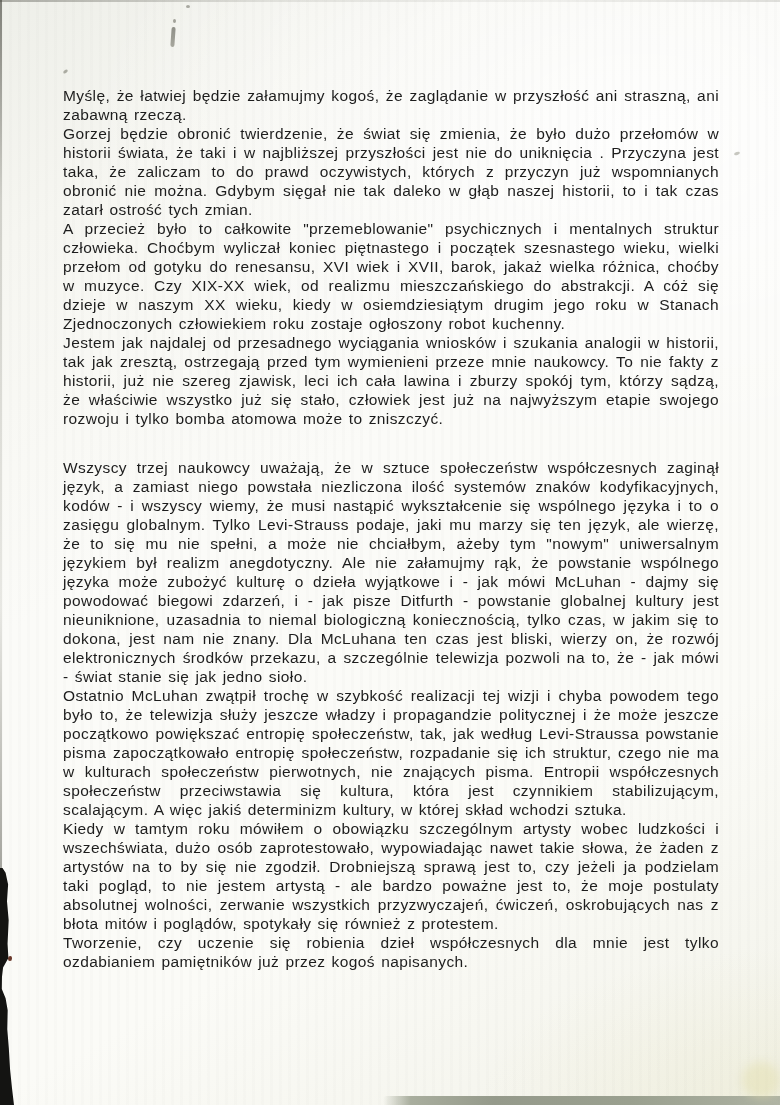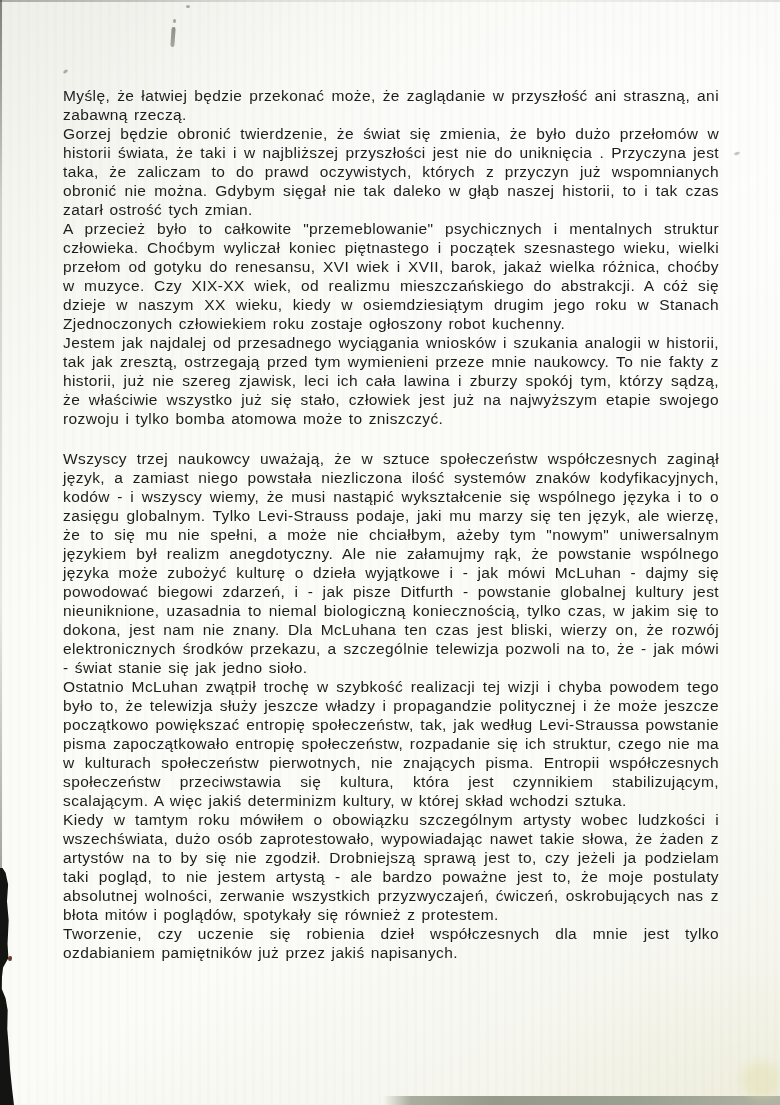--- a/index.html
+++ b/index.html
@@ -32,21 +32,21 @@
     width: 656px;
     font-family: "Liberation Sans", "DejaVu Sans", sans-serif;
     font-size: 15.5px;
     line-height: 19px;
     letter-spacing: 0.4px;
     word-spacing: 1.5px;
     color: #1d1d1d;
     text-align: justify;
   }
   .text-block p { margin: 0; padding: 0; }
-  .text-block p.section-gap { margin-top: 21px; }
+  .text-block p.section-gap { margin-top: 30px; }
 
   
   .artifact { position: absolute; pointer-events: none; }
 
   .top-edge-line {
     left: 0; top: 0; width: 780px; height: 2px;
     background: linear-gradient(to right,
       rgba(90,90,82,0.45), rgba(130,130,120,0.18) 35%,
       rgba(140,140,130,0.10) 70%, rgba(120,120,110,0.22));
   }
@@ -101,28 +101,28 @@
   .speck-c { left: 734px; top: 152px; width: 6px; height: 3px;
     background: #b9b9b0; border-radius: 50%;
     transform: rotate(-20deg); opacity: 0.8; }
 </style>
 </head>
 <body>
 
 <div class="page">
 
   <div class="text-block">
-    <p>Myślę, że łatwiej będzie przekonać może, że zaglądanie w przyszłość ani straszną, ani zabawną rzeczą.</p>
+    <p>Myślę, że łatwiej będzie załamujmy kogoś, że zaglądanie w przyszłość ani straszną, ani zabawną rzeczą.</p>
     <p>Gorzej będzie obronić twierdzenie, że świat się zmienia, że było dużo przełomów w historii świata, że taki i w najbliższej przyszłości jest nie do uniknięcia . Przyczyna jest taka, że zaliczam to do prawd oczywistych, których z przyczyn już wspomnianych obronić nie można. Gdybym sięgał nie tak daleko w głąb naszej historii, to i tak czas zatarł ostrość tych zmian.</p>
     <p>A przecież było to całkowite "przemeblowanie" psychicznych i mentalnych struktur człowieka. Choćbym wyliczał koniec piętnastego i początek szesnastego wieku, wielki przełom od gotyku do renesansu, XVI wiek i XVII, barok, jakaż wielka różnica, choćby w muzyce. Czy XIX-XX wiek, od realizmu mieszczańskiego do abstrakcji. A cóż się dzieje w naszym XX wieku, kiedy w osiemdziesiątym drugim jego roku w Stanach Zjednoczonych człowiekiem roku zostaje ogłoszony robot kuchenny.</p>
     <p>Jestem jak najdalej od przesadnego wyciągania wniosków i szukania analogii w historii, tak jak zresztą, ostrzegają przed tym wymienieni przeze mnie naukowcy. To nie fakty z historii, już nie szereg zjawisk, leci ich cała lawina i zburzy spokój tym, którzy sądzą, że właściwie wszystko już się stało, człowiek jest już na najwyższym etapie swojego rozwoju i tylko bomba atomowa może to zniszczyć.</p>
     <p class="section-gap">Wszyscy trzej naukowcy uważają, że w sztuce społeczeństw współczesnych zaginął język, a zamiast niego powstała niezliczona ilość systemów znaków kodyfikacyjnych, kodów - i wszyscy wiemy, że musi nastąpić wykształcenie się wspólnego języka i to o zasięgu globalnym. Tylko Levi-Strauss podaje, jaki mu marzy się ten język, ale wierzę, że to się mu nie spełni, a może nie chciałbym, ażeby tym "nowym" uniwersalnym językiem był realizm anegdotyczny. Ale nie załamujmy rąk, że powstanie wspólnego języka może zubożyć kulturę o dzieła wyjątkowe i - jak mówi McLuhan - dajmy się powodować biegowi zdarzeń, i - jak pisze Ditfurth - powstanie globalnej kultury jest nieuniknione, uzasadnia to niemal biologiczną koniecznością, tylko czas, w jakim się to dokona, jest nam nie znany. Dla McLuhana ten czas jest bliski, wierzy on, że rozwój elektronicznych środków przekazu, a szczególnie telewizja pozwoli na to, że - jak mówi - świat stanie się jak jedno sioło.</p>
     <p>Ostatnio McLuhan zwątpił trochę w szybkość realizacji tej wizji i chyba powodem tego było to, że telewizja służy jeszcze władzy i propagandzie politycznej i że może jeszcze początkowo powiększać entropię społeczeństw, tak, jak według Levi-Straussa powstanie pisma zapoczątkowało entropię społeczeństw, rozpadanie się ich struktur, czego nie ma w kulturach społeczeństw pierwotnych, nie znających pisma. Entropii współczesnych społeczeństw przeciwstawia się kultura, która jest czynnikiem stabilizującym, scalającym. A więc jakiś determinizm kultury, w której skład wchodzi sztuka.</p>
     <p>Kiedy w tamtym roku mówiłem o obowiązku szczególnym artysty wobec ludzkości i wszechświata, dużo osób zaprotestowało, wypowiadając nawet takie słowa, że żaden z artystów na to by się nie zgodził. Drobniejszą sprawą jest to, czy jeżeli ja podzielam taki pogląd, to nie jestem artystą - ale bardzo poważne jest to, że moje postulaty absolutnej wolności, zerwanie wszystkich przyzwyczajeń, ćwiczeń, oskrobujących nas z błota mitów i poglądów, spotykały się również z protestem.</p>
-    <p>Tworzenie, czy uczenie się robienia dzieł współczesnych dla mnie jest tylko ozdabianiem pamiętników już przez jakiś napisanych.</p>
+    <p>Tworzenie, czy uczenie się robienia dzieł współczesnych dla mnie jest tylko ozdabianiem pamiętników już przez kogoś napisanych.</p>
   </div>
 
   <div class="artifact top-edge-line"></div>
   <div class="artifact left-edge-line"></div>
   <div class="artifact left-black-band"></div>
   <div class="artifact rust-speck"></div>
   <div class="artifact bottom-strip"></div>
   <div class="artifact bottom-corner-tint"></div>
   <div class="artifact smudge-vertical"></div>
   <div class="artifact smudge-dot"></div>

